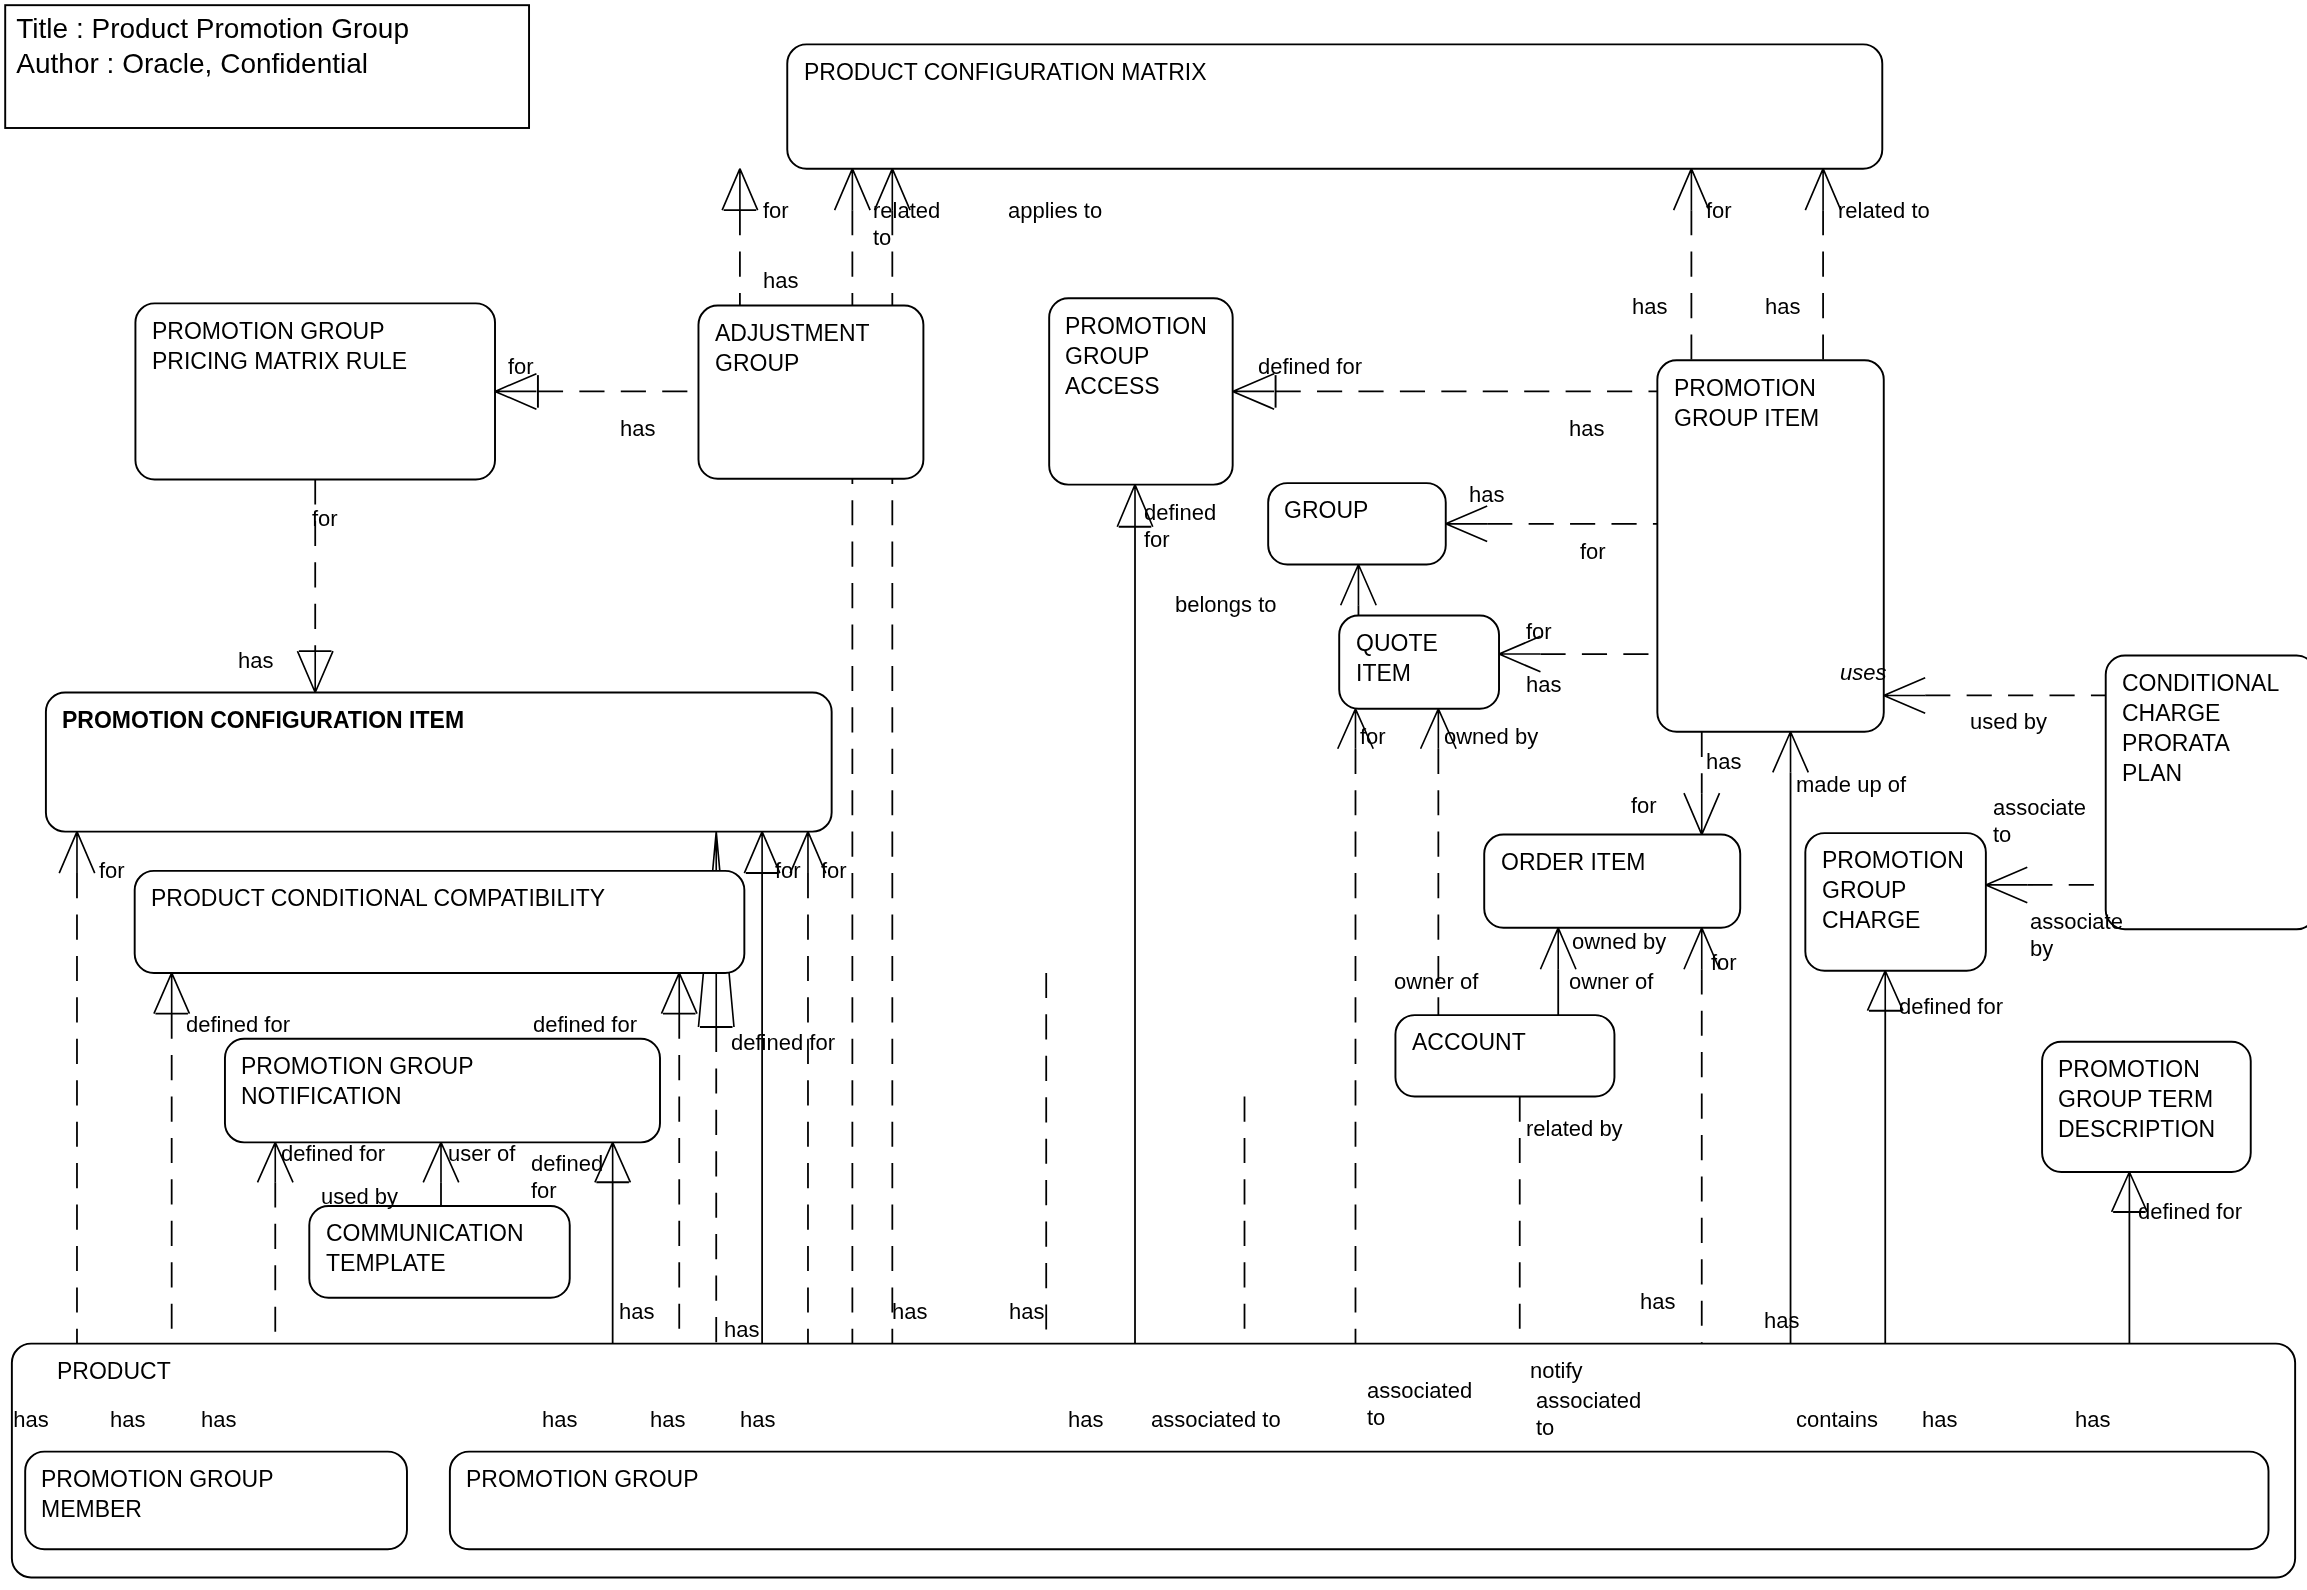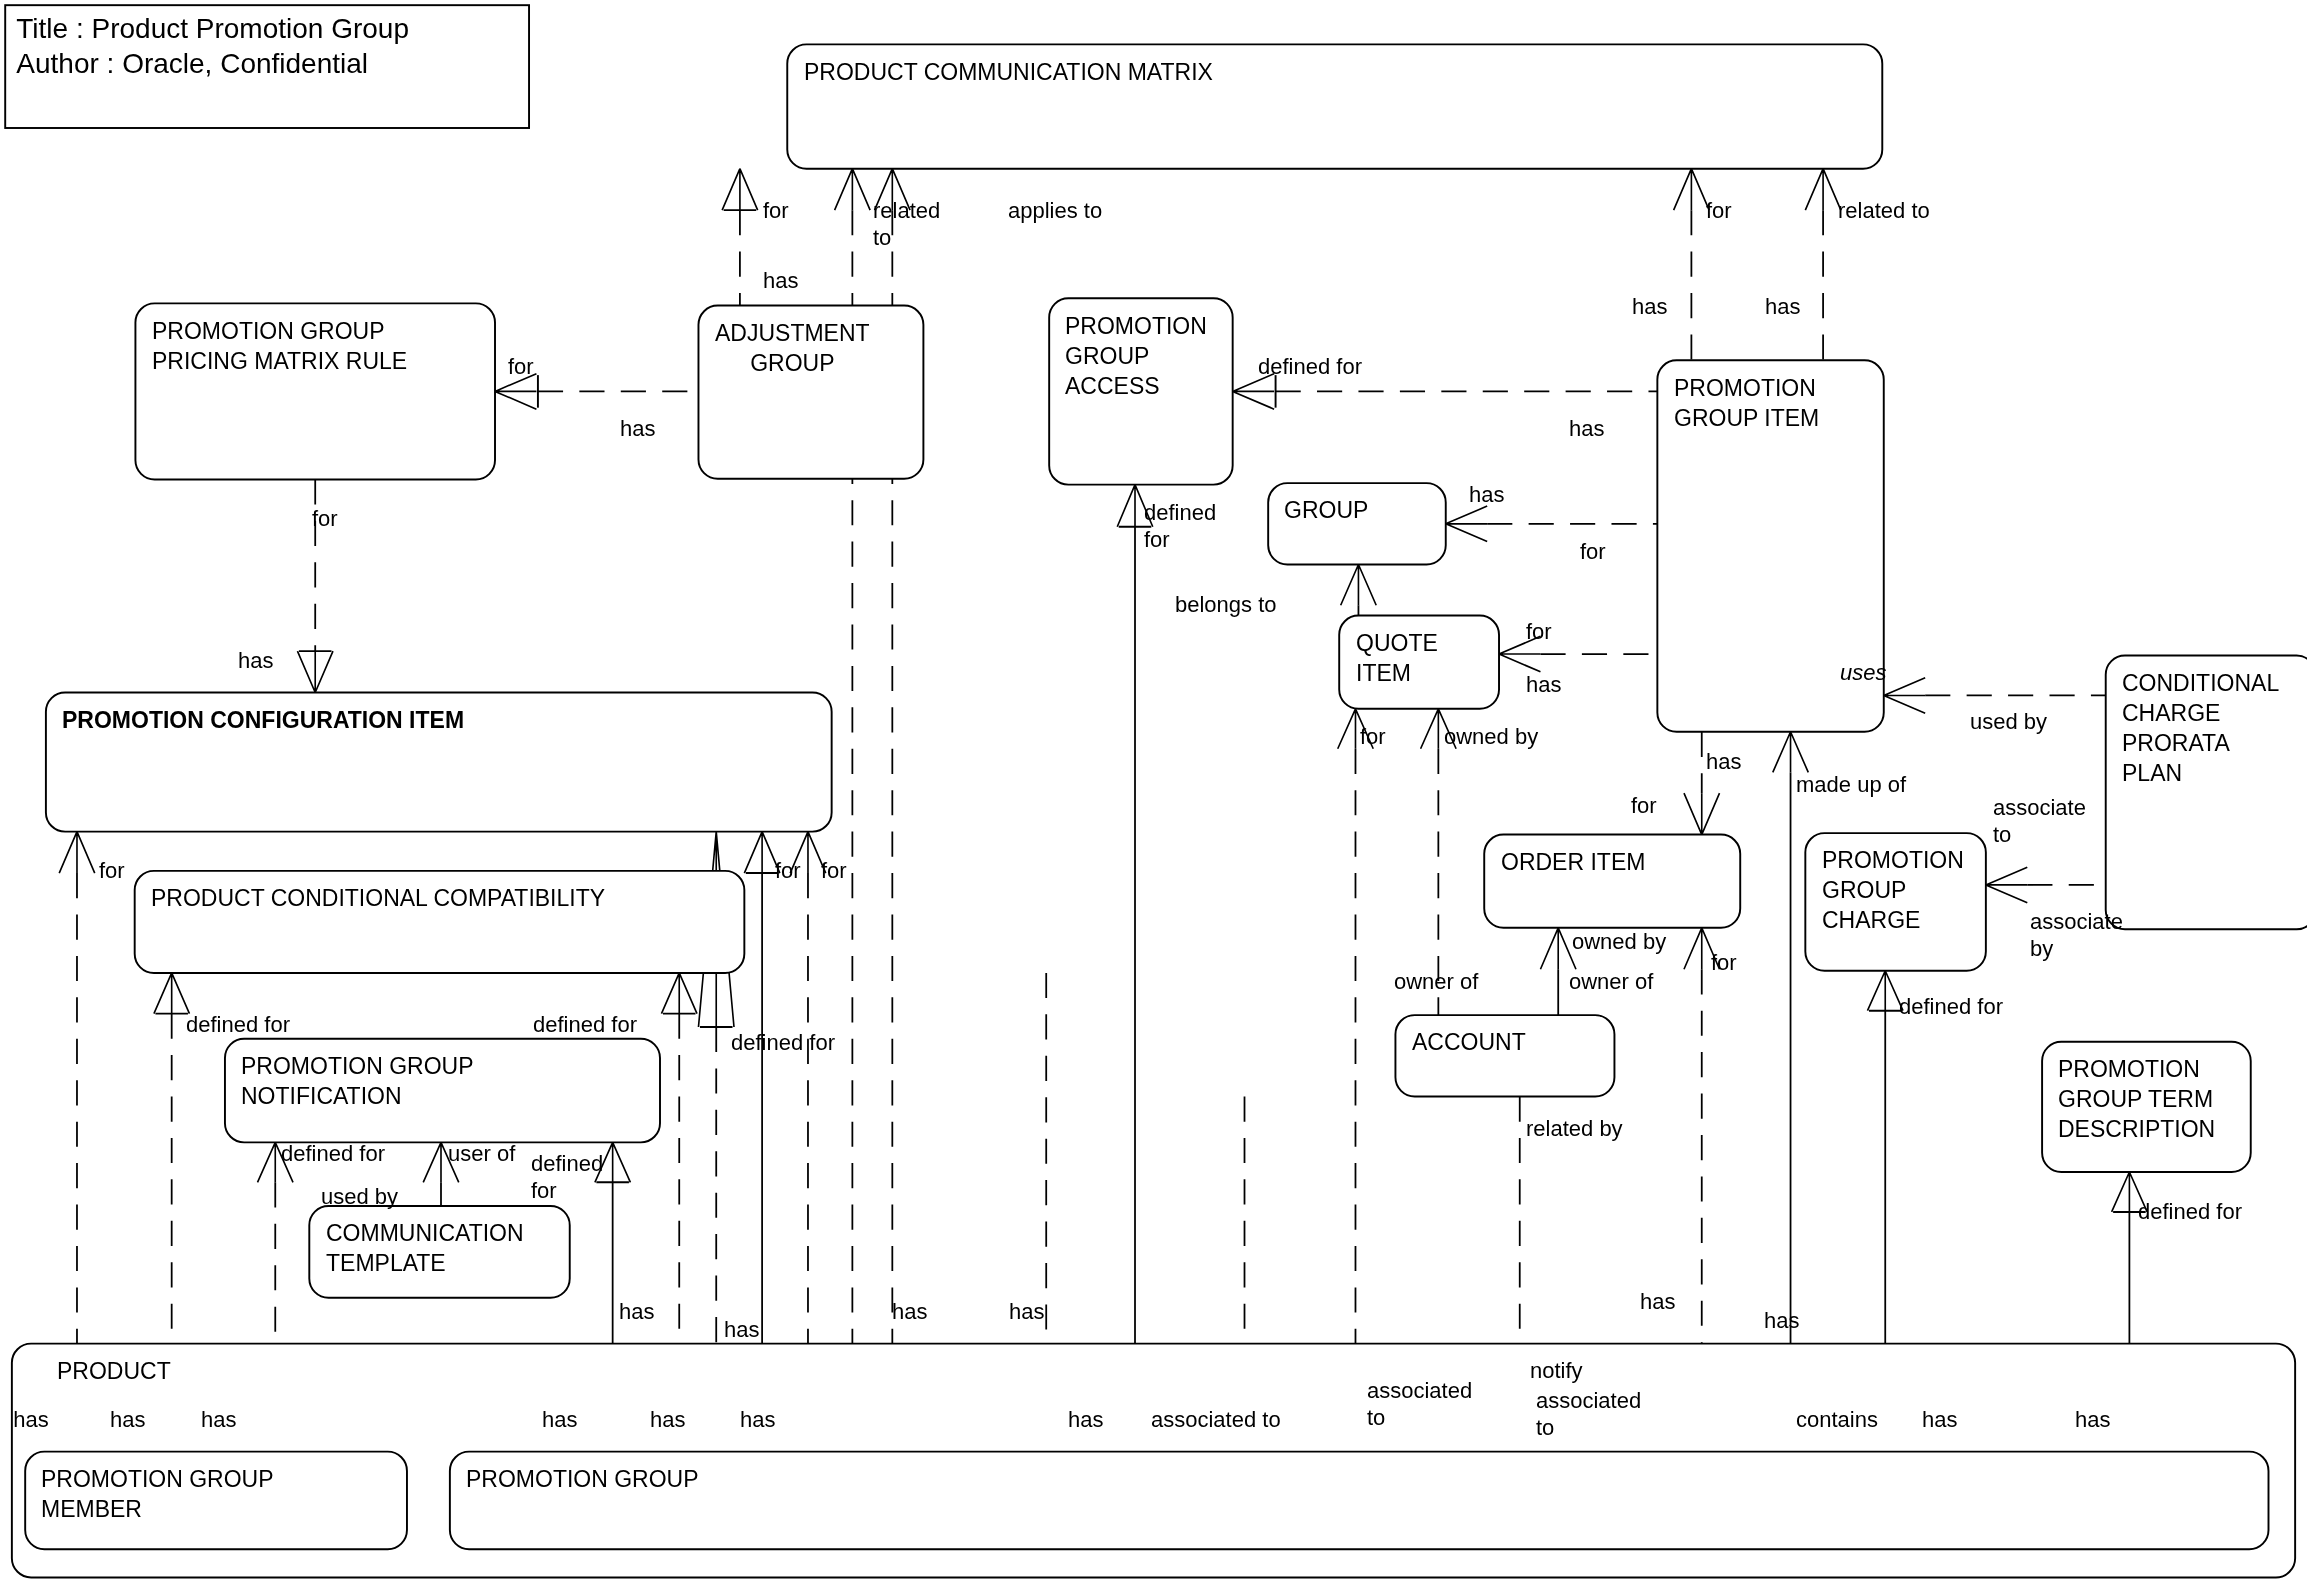--- a/index.html
+++ b/index.html
@@ -289,24 +289,24 @@
         <rect class="ent-rect" x="34" y="1962" width="516" height="132" rx="26" ry="26"></rect>
         <rect class="ent-rect" x="608" y="1962" width="2458" height="132" rx="26" ry="26"></rect>
       </g>
     <rect class="title-rect" x="7" y="7" width="708" height="166" rx="0" ry="0"></rect>
   </svg>
 
   <div class="title-label" style="left:16.3px; top:11px;"><span>Title : Product Promotion Group</span>
 <span>Author : Oracle, Confidential</span></div>
 
   <div id="entity-labels">
-      <div class="ent-label" style="left: 804px; top: 58px;">PRODUCT COMMUNICATION MATRIX</div>
+      <div class="ent-label" style="left: 804px; top: 58px;">PRODUCT CONFIGURATION MATRIX</div>
       <div class="ent-label" style="left: 152px; top: 317px;">PROMOTION GROUP
 PRICING MATRIX RULE</div>
-      <div class="ent-label" style="left: 715px; top: 319px; text-align: center;">ADJUSTMENT
+      <div class="ent-label" style="left: 715px; top: 319px;">ADJUSTMENT
 GROUP</div>
       <div class="ent-label" style="left: 1065px; top: 312px;">PROMOTION
 GROUP
 ACCESS</div>
       <div class="ent-label" style="left: 1674px; top: 374px;">PROMOTION
 GROUP ITEM</div>
       <div class="ent-label" style="left: 1284px; top: 496px;">GROUP</div>
       <div class="ent-label" style="left: 1356px; top: 629px;">QUOTE
 ITEM</div>
       <div class="ent-label" style="left: 2122px; top: 669px;">CONDITIONAL

